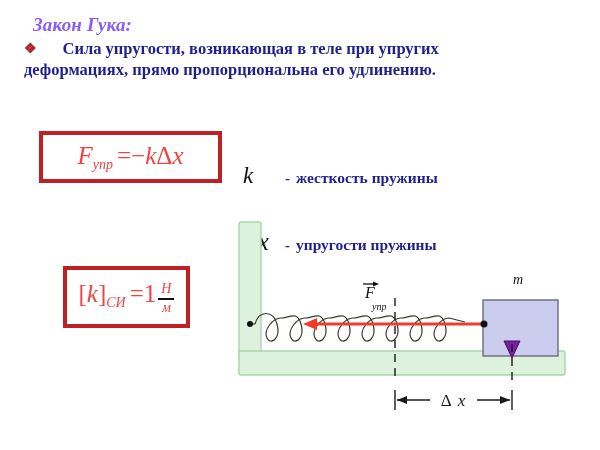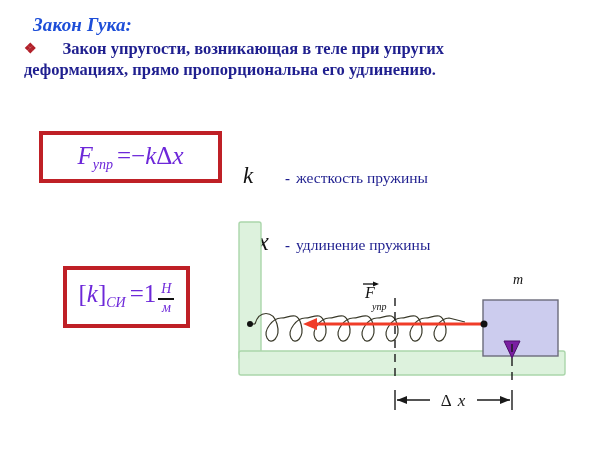--- a/index.html
+++ b/index.html
@@ -23,21 +23,21 @@
 
   
   .title {
     position: absolute;
     left: 33px;
     top: 14px;
     font-family: "Liberation Serif", serif;
     font-size: 19px;
     font-weight: bold;
     font-style: italic;
-    color: #1d4ed8;
+    color: #8b5cf6;
     letter-spacing: 0.2px;
     white-space: nowrap;
   }
 
   
   .statement {
     position: absolute;
     left: 24px;
     top: 38px;
     width: 420px;
@@ -75,21 +75,21 @@
   #formula-units {
     left: 63px;
     top: 266px;
     width: 127px;
     height: 62px;
   }
 
   .math {
     font-family: "Liberation Serif", serif;
     font-style: italic;
-    color: #6d28d9;
+    color: #ef4444;
     white-space: nowrap;
   }
   .math .big { font-size: 25px; }
   .math .sub {
     font-size: 14px;
     vertical-align: -5px;
     font-style: italic;
   }
   .math .op { font-style: normal; }
 
@@ -136,21 +136,21 @@
   .legend-dash {
     color: #1f1f8f;
     font-weight: bold;
     font-size: 15px;
     margin: 0 6px 0 0;
     font-family: "Liberation Serif", serif;
   }
   .legend-text {
     font-family: "Liberation Serif", serif;
     font-size: 15.5px;
-    font-weight: normal;
+    font-weight: bold;
     color: #1f1f8f;
     white-space: nowrap;
     margin-top: 43px;
   }
 
   
   #diagram {
     position: absolute;
     left: 225px;
     top: 214px;
@@ -160,21 +160,21 @@
   #diagram svg { display: block; }
 </style>
 </head>
 <body>
 
 <div class="slide">
 
   <div class="title">Закон Гука:</div>
 
   <div class="statement">
-    <span class="bullet">❖</span><span>Закон упругости, возникающая в теле при упругих деформациях, прямо пропорциональна его удлинению.</span>
+    <span class="bullet">❖</span><span>Сила упругости, возникающая в теле при упругих деформациях, прямо пропорциональна его удлинению.</span>
   </div>
 
   <div class="formula-box" id="formula-main">
     <span class="math">
       <span class="big">F</span><span class="sub">упр</span>
       <span class="big op">=</span><span class="big op">−</span><span class="big">k</span><span class="big op">Δ</span><span class="big">x</span>
     </span>
   </div>
 
   <div class="formula-box" id="formula-units">
@@ -190,21 +190,21 @@
 
   <div class="legend">
     <div class="legend-row">
       <span class="legend-sym">k</span>
       <span class="legend-dash">-</span>
       <span class="legend-text">жесткость пружины</span>
     </div>
     <div class="legend-row">
       <span class="legend-sym small">Δx</span>
       <span class="legend-dash">-</span>
-      <span class="legend-text">удлинение пружины</span>
+      <span class="legend-text">упругости пружины</span>
     </div>
   </div>
 
   <div id="diagram">
     <svg width="370" height="232" viewBox="0 0 370 232" xmlns="http://www.w3.org/2000/svg">
 
       <rect x="14" y="8" width="22" height="137" fill="#ddf2dd" stroke="#aad6aa" stroke-width="1.4" rx="2"></rect>
 
       <rect x="14" y="137" width="326" height="24" fill="#ddf2dd" stroke="#aad6aa" stroke-width="1.4" rx="2"></rect>
 

